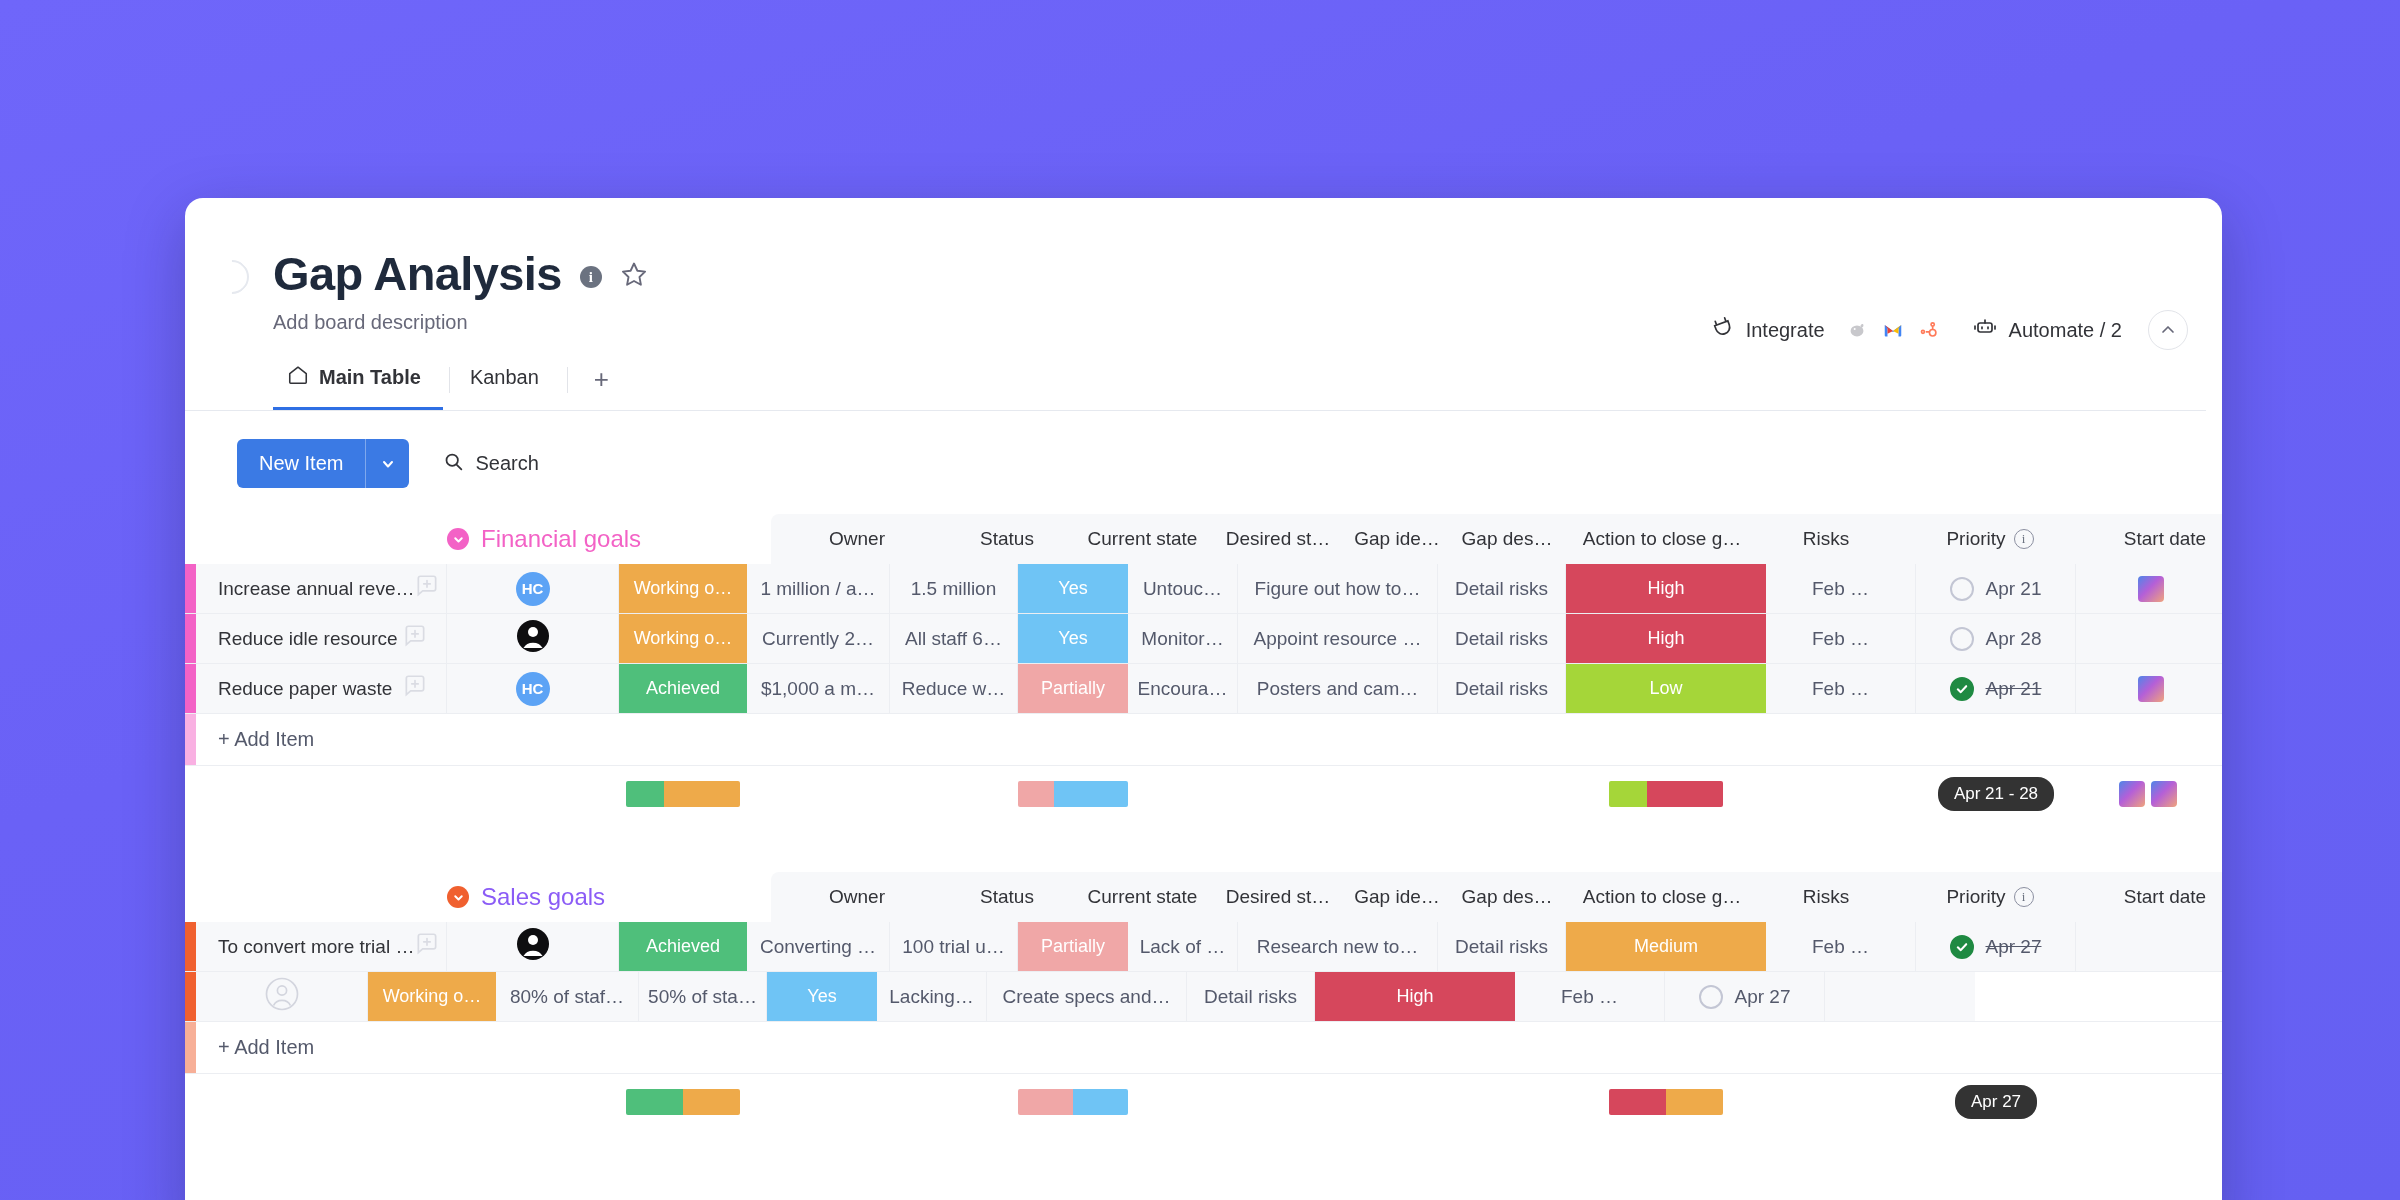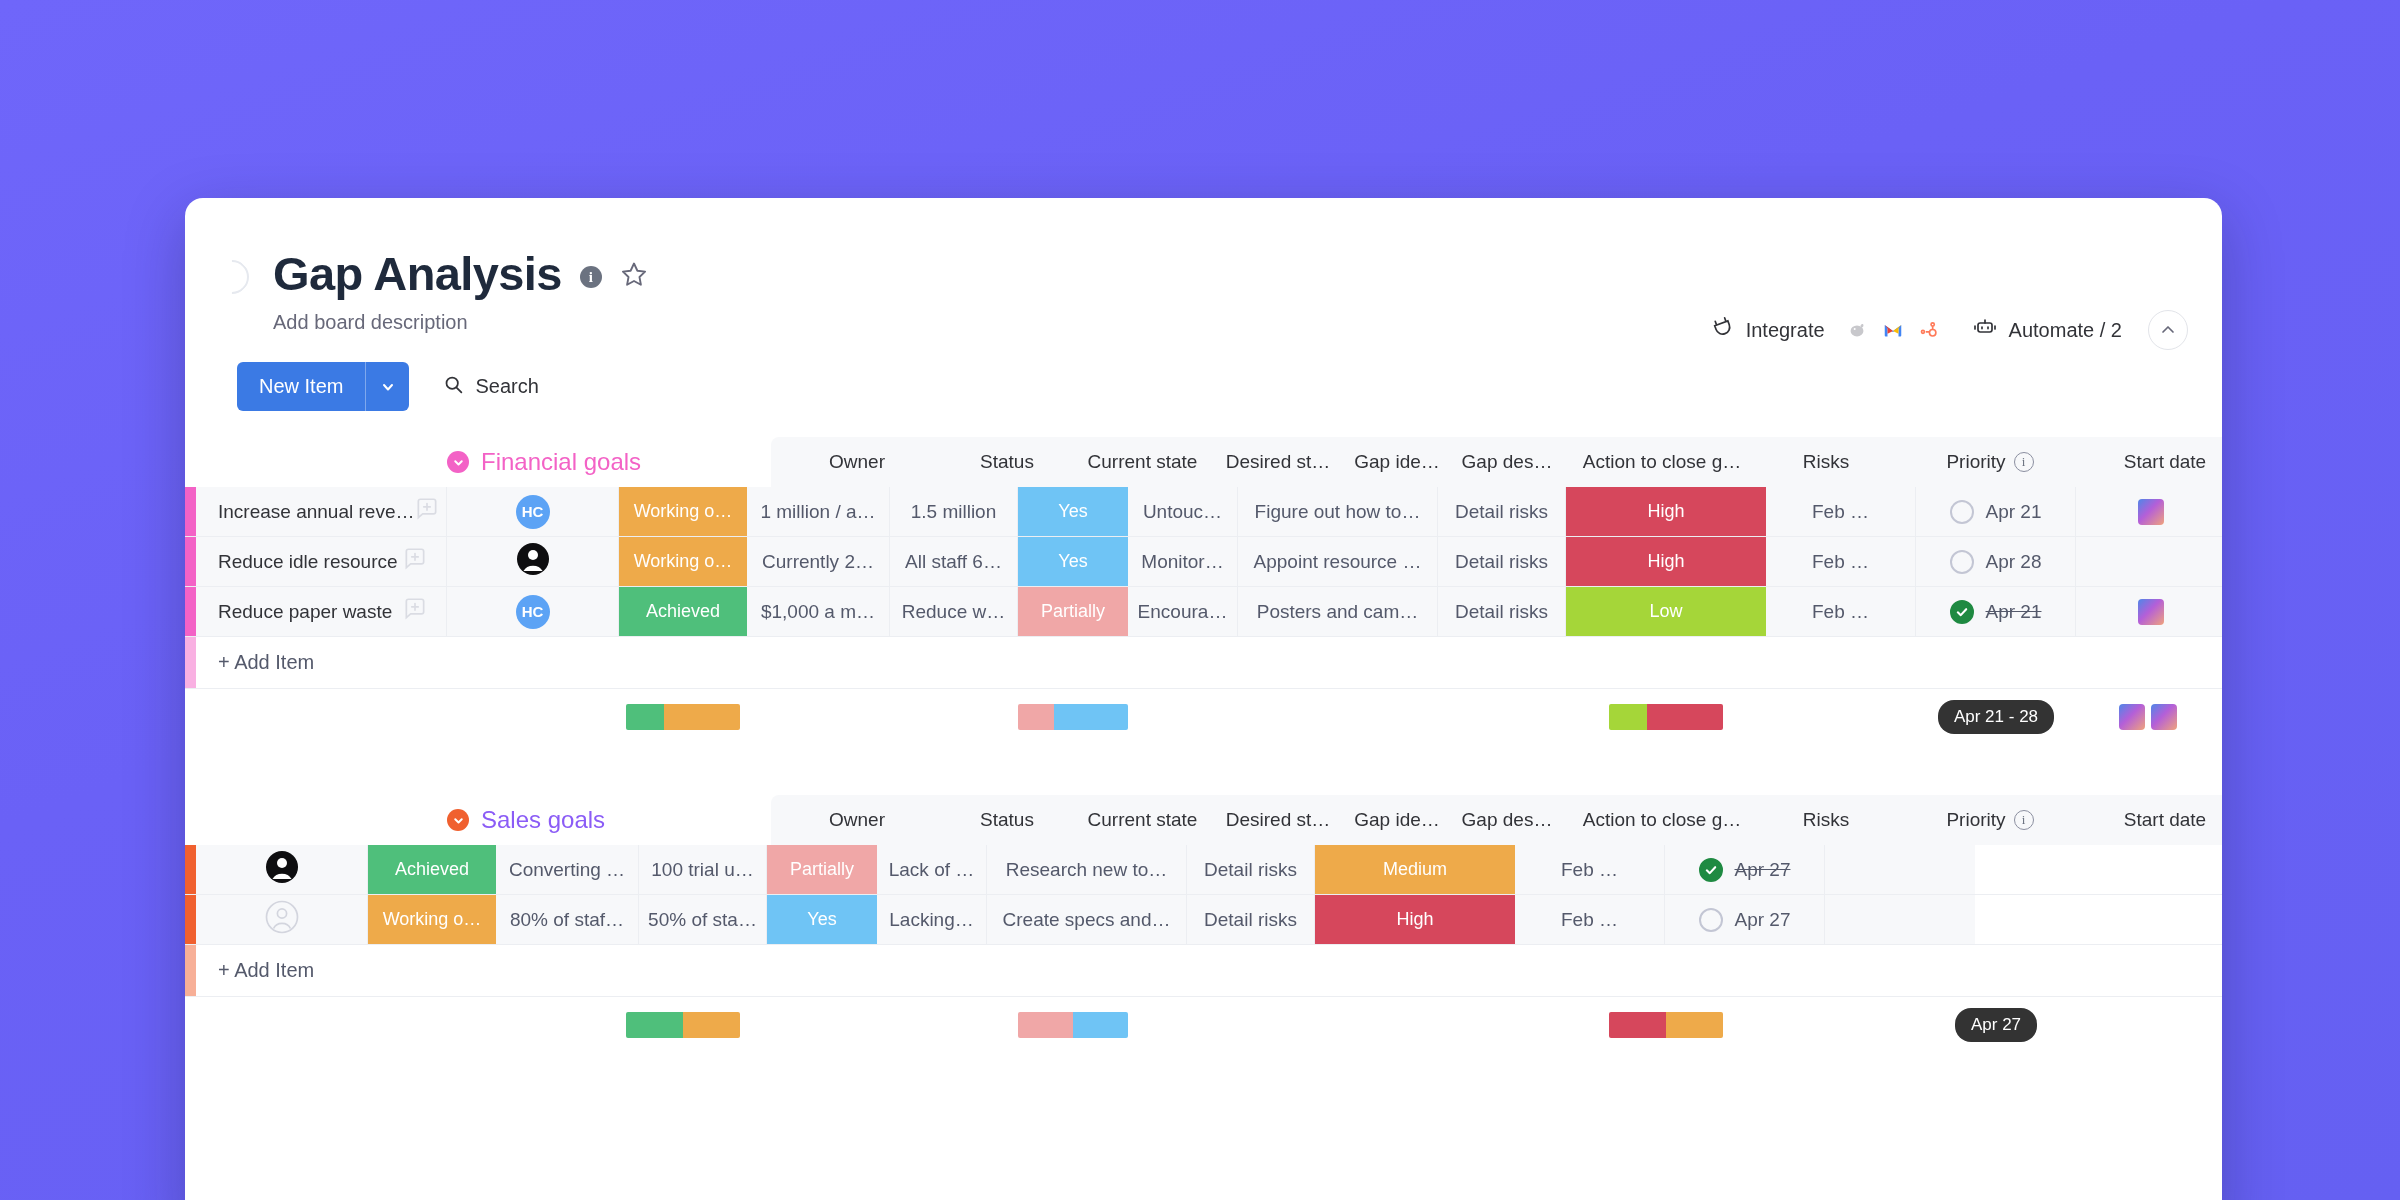--- a/index.html
+++ b/index.html
@@ -204,20 +204,37 @@
       <div class="info-icon">i</div>
       <div class="star-icon">
         <svg width="28" height="28" viewBox="0 0 24 24" fill="none" stroke="#676879" stroke-width="1.6" stroke-linejoin="round">
             <polygon points="12,3 14.9,9.2 21.5,10 16.7,14.6 17.9,21.2 12,18 6.1,21.2 7.3,14.6 2.5,10 9.1,9.2"></polygon>
           </svg>
       </div>
     </div>
 
     <div class="board-desc">Add board description</div>
 
+    <div class="tabs-row">
+      <div class="tab active">
+        <span>
+          <svg width="22" height="22" viewBox="0 0 24 24" fill="none" stroke="#323338" stroke-width="1.7" stroke-linecap="round" stroke-linejoin="round">
+            <path d="M3 10.5 12 3.5l9 7V20a1 1 0 0 1-1 1H4a1 1 0 0 1-1-1z"></path>
+            </svg>
+        </span>
+        <span>Main Table</span>
+      </div>
+      <div class="tab-sep"></div>
+      <div class="tab">
+        <span>Kanban</span>
+      </div>
+      <div class="tab-sep"></div>
+      <div class="tab-add">+</div>
+      <div class="tabs-underline"></div>
+    </div>
 
     <div class="hdr-right">
       <div class="hdr-btn">
         <span>
           <svg width="24" height="24" viewBox="0 0 24 24" fill="none" stroke="#323338" stroke-width="1.7" stroke-linecap="round">
               <path d="M7 3v4M17 3v4M5 7h14v4a7 7 0 0 1-14 0z" transform="rotate(-20 12 12)"></path>
             </svg>
         </span>
         <span>Integrate</span>
         <span class="int-icons">
@@ -499,20 +516,27 @@
               <span>Priority</span>
               <span class="i-circ">i</span>
             </div>
             <div class="colhdr" style="width:150px">
               <span>Start date</span>
             </div>
           </div>
         </div>
         <div class="row">
           <div class="rowcolor" style="background:#f0602f"></div>
+          <div class="cell-name">
+            <span>To convert more trial …</span>
+            <span><svg class="addsub" viewBox="0 0 24 24" fill="none" stroke="#b9bcc9" stroke-width="1.6" stroke-linecap="round">
+                <path d="M20 14.5a2 2 0 0 1-2 2H8l-4 3.5V5a2 2 0 0 1 2-2h12a2 2 0 0 1 2 2z"></path>
+                <path d="M12 7v6M9 10h6"></path>
+              </svg></span>
+          </div>
           <div class="cell" style="width:172px">
             <span><svg width="34" height="34" viewBox="0 0 34 34">
                 <circle cx="17" cy="17" r="16" fill="#0e0e10"></circle>
                 <circle cx="17" cy="13" r="5" fill="#fff"></circle>
                 <path d="M7.5 29a10.5 9 0 0 1 19 0z" fill="#fff"></path>
               </svg></span>
           </div>
           <div class="cell colored" style="width:128px;background:#4fbf7b">Achieved</div>
           <div class="cell" style="width:143px">Converting …</div>
           <div class="cell" style="width:128px">100 trial u…</div>

